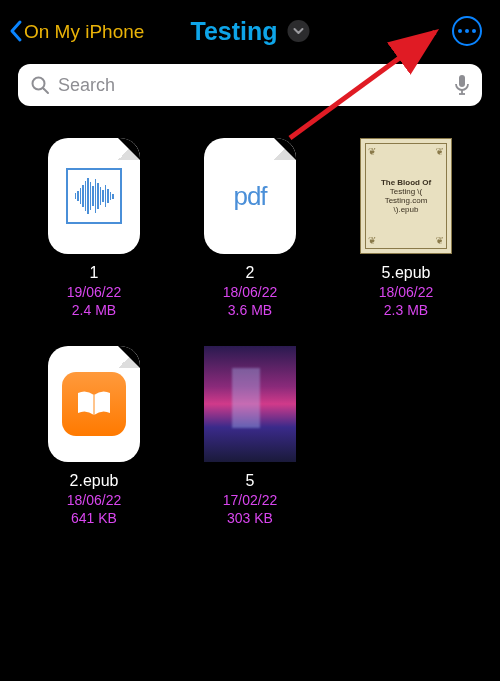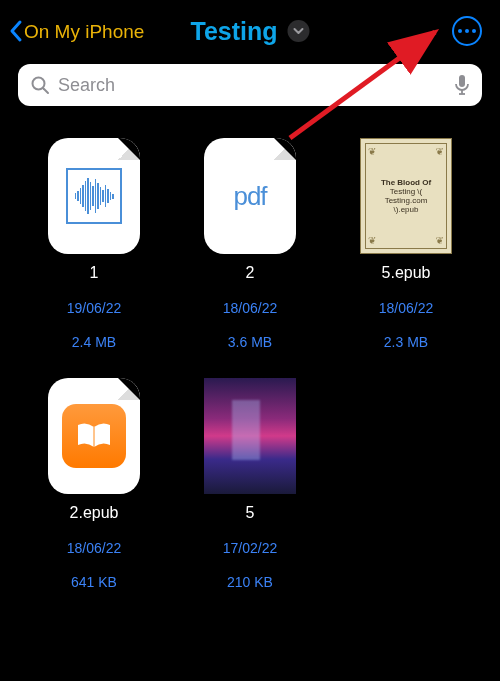--- a/index.html
+++ b/index.html
@@ -219,23 +219,23 @@
       left: 28px; top: 22px; width: 28px; height: 60px;
       background: rgba(180,200,255,0.35);
       filter: blur(1px);
     }
     .file-name {
       color: #fff;
       font-size: 16px;
       margin-top: 10px;
     }
     .file-date, .file-size {
-      color: #3b82f6;
+      color: #d946ef;
       font-size: 14px;
-      margin-top: 18px;
+      margin-top: 2px;
     }
     .annotation-arrow {
       position: absolute;
       top: 20px;
       right: 18px;
       pointer-events: none;
       z-index: 10;
     }
   </style>
 </head>
@@ -353,21 +353,21 @@
     </div>
     <div class="file-name">2.epub</div>
     <div class="file-date">18/06/22</div>
     <div class="file-size">641 KB</div>
   </div>
 
   <div class="file-item">
     <div class="photo"></div>
     <div class="file-name">5</div>
     <div class="file-date">17/02/22</div>
-    <div class="file-size">210 KB</div>
+    <div class="file-size">303 KB</div>
   </div>
 
 </div>
 
 <svg class="annotation-arrow" width="200" height="140" style="left:260px; top:18px; right:auto;">
   <defs>
     <marker id="arrowhead" markerWidth="10" markerHeight="8" refX="9" refY="4" orient="auto">
       <polygon points="0 0, 10 4, 0 8" fill="#e01b24"></polygon>
     </marker>
   </defs>

